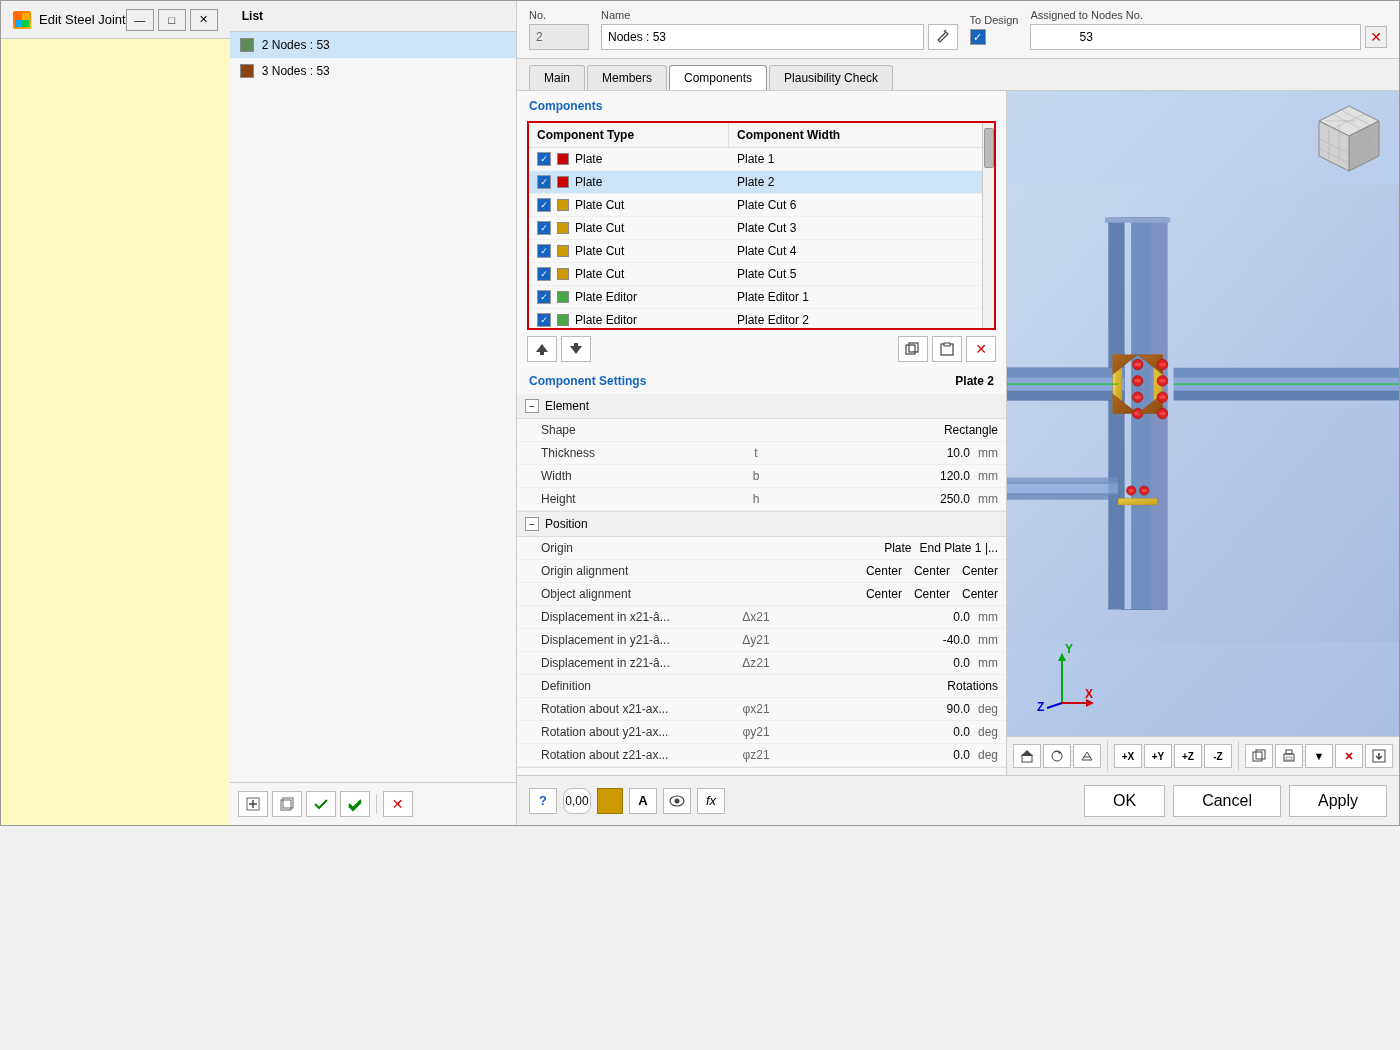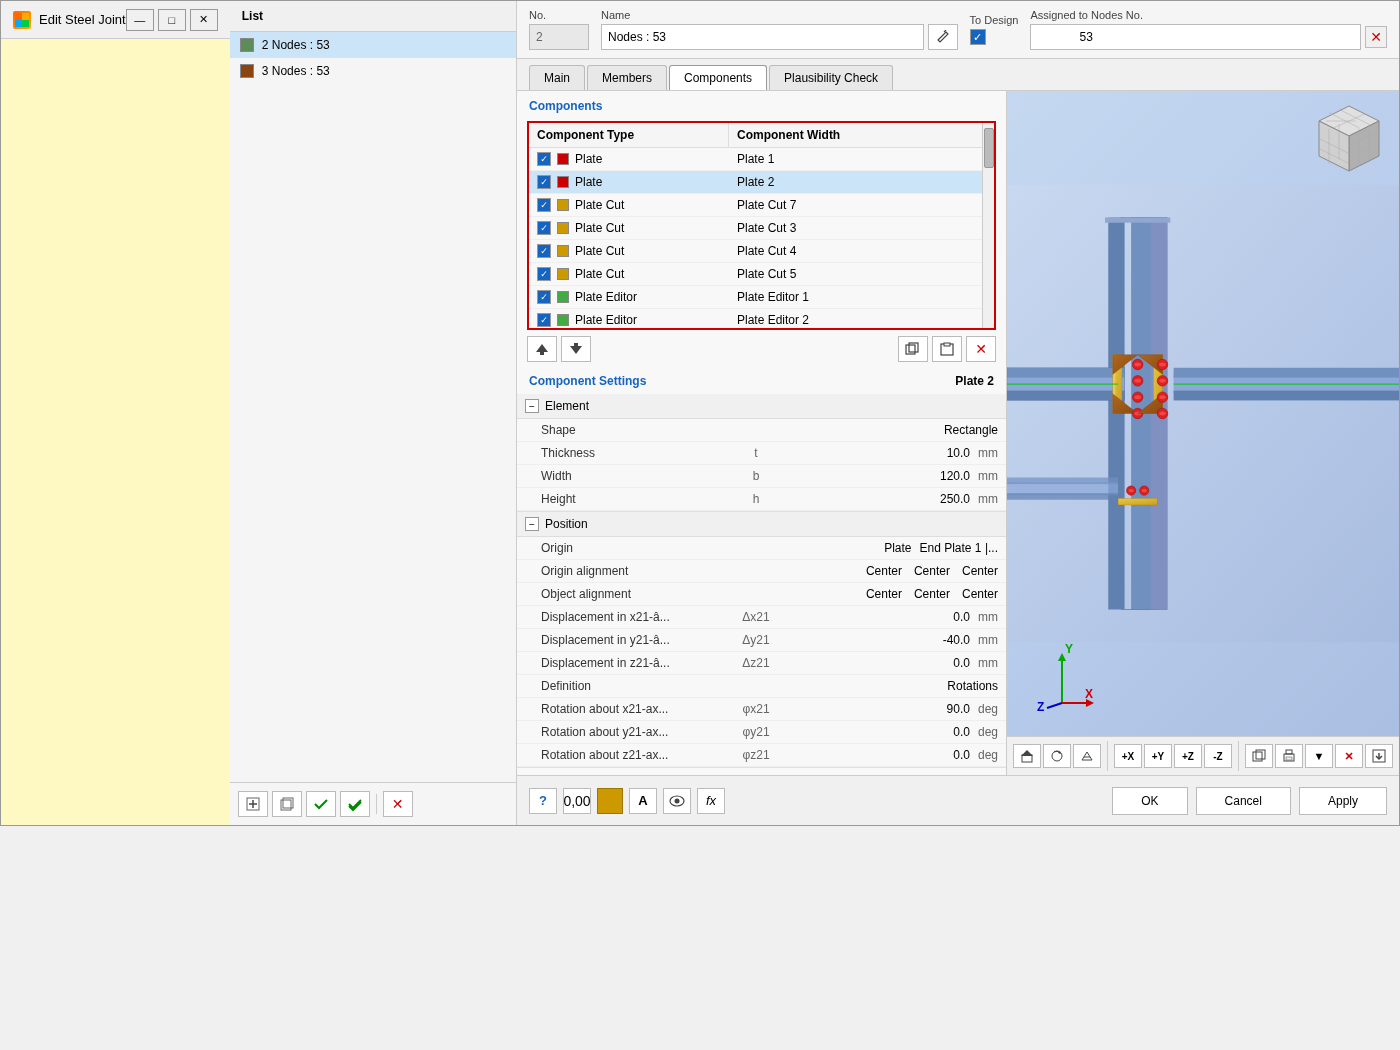--- a/index.html
+++ b/index.html
@@ -109,21 +109,21 @@
     
     
     .view-toolbar { border-top: 1px solid #ccc; background: #f0f0f0; padding: 4px 6px; display: flex; gap: 2px; align-items: center; }
     .view-btn { width: 28px; height: 24px; border: 1px solid #bbb; background: white; cursor: pointer; display: flex; align-items: center; justify-content: center; font-size: 11px; }
     
     
     .bottom-bar { border-top: 1px solid #ccc; padding: 8px 12px; background: #f0f0f0; display: flex; align-items: center; justify-content: space-between; height: 50px; }
     .bottom-left { display: flex; gap: 6px; align-items: center; }
     .bottom-icon { width: 28px; height: 26px; border: 1px solid #bbb; background: white; cursor: pointer; display: flex; align-items: center; justify-content: center; font-size: 13px; }
     .bottom-right { display: flex; gap: 8px; }
-    .dialog-btn { padding: 6px 28px; border: 1px solid #bbb; background: white; cursor: pointer; font-size: 12px; }
+    .dialog-btn { padding: 6px 28px; border: 1px solid #bbb; background: white; cursor: pointer; font-size: 16px; }
     .dialog-btn.apply { padding: 6px 28px; }
 
     
     .axes-indicator { position: absolute; bottom: 20px; left: 20px; }
 
     
     .cube-indicator { position: absolute; top: 10px; right: 10px; }
     
     .divider { width: 1px; height: 30px; background: #ccc; margin: 0 4px; }
   </style>
@@ -273,21 +273,21 @@
                     </div>
                   </div>
 
                   <div class="table-row">
                     <div class="td component-type-td">
                       <div class="row-checkbox"></div>
                       <div class="color-dot" style="background:#cc9900;"></div>
                       <span>Plate Cut</span>
                     </div>
                     <div class="td component-name-td">
-                      <span>Plate Cut 7</span>
+                      <span>Plate Cut 6</span>
                     </div>
                   </div>
 
                   <div class="table-row">
                     <div class="td component-type-td">
                       <div class="row-checkbox"></div>
                       <div class="color-dot" style="background:#cc9900;"></div>
                       <span>Plate Cut</span>
                     </div>
                     <div class="td component-name-td">
@@ -716,21 +716,21 @@
                   <polyline points="4,7 7,10 10,7" fill="none" stroke="#444" stroke-width="1.5"></polyline>
                 </svg>
             </button>
           </div>
         </div>
       </div>
 
       <div class="bottom-bar">
         <div class="bottom-left">
           <button class="bottom-icon" style="font-weight:bold; color:#1565c0;">?</button>
-          <button class="bottom-icon" style="font-size:14px;">0,00</button>
+          <button class="bottom-icon" style="font-size:12px;border-radius:9px;">0,00</button>
           <button class="bottom-icon" style="background:#cc9900; border-color:#997700; width:26px; height:26px;"></button>
           <button class="bottom-icon" style="font-weight:bold;">A</button>
           <button class="bottom-icon">
             <svg width="16" height="12" viewBox="0 0 16 12">
                 <ellipse cx="8" cy="6" rx="7" ry="5" fill="none" stroke="#444" stroke-width="1.2"></ellipse>
                 <circle cx="8" cy="6" r="2.5" fill="#444"></circle>
               </svg>
           </button>
           <button class="bottom-icon" style="font-style:italic;">fx</button>
         </div>

